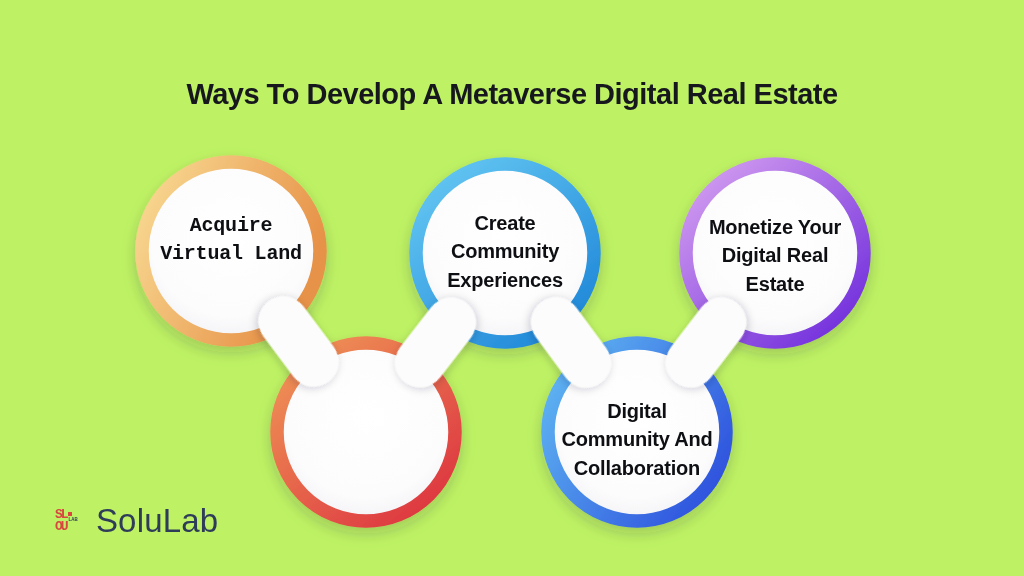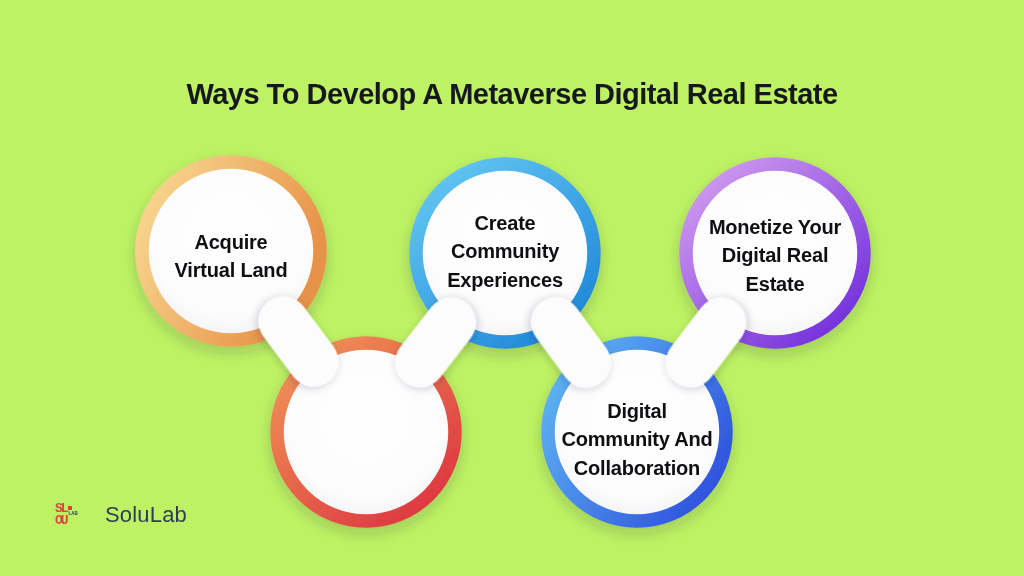--- a/index.html
+++ b/index.html
@@ -34,33 +34,33 @@
     width: 184px;
     transform: translate(-50%, -50%);
     text-align: center;
     font-size: 20px;
     line-height: 1.42;
     font-weight: 700;
     color: #0e0f13;
     white-space: pre-line;
     letter-spacing: -0.2px;
   }
-  .label-1 { left: 231px; top: 256px; }
+  .label-1 { left: 231px; top: 240px; font-family: Liberation Mono, monospace; }
   .label-2 { left: 366px; top: 440px; }
   .label-3 { left: 505px; top: 252px; }
   .label-4 { left: 637px; top: 440px; }
   .label-5 { left: 775px; top: 256px; }
 
   .logo {
     position: absolute;
     left: 55px;
     top: 502px;
     display: flex;
     align-items: center;
-    gap: 27px;
+    gap: 18px;
   }
   .logo-mark {
     display: flex;
     align-items: flex-start;
     gap: 1px;
     position: relative;
   }
   .mark-grid {
     display: flex;
     flex-direction: column;
@@ -76,21 +76,21 @@
     flex-direction: column;
     font-size: 5px;
     line-height: 1.05;
     font-weight: 700;
     color: #2e3c59;
     margin-top: 3px;
   }
   .mark-side b { color: #d9453f; width: 4px; height: 4px; background: #d9453f; margin-bottom: 1px; }
   .mark-side span { transform: scale(0.9); }
   .logo-text {
-    font-size: 22px;
+    font-size: 33px;
     font-weight: 500;
     color: #2e3c59;
     letter-spacing: 0.2px;
   }
 </style>
 </head>
 <body>
 
 <div class="stage">
 

